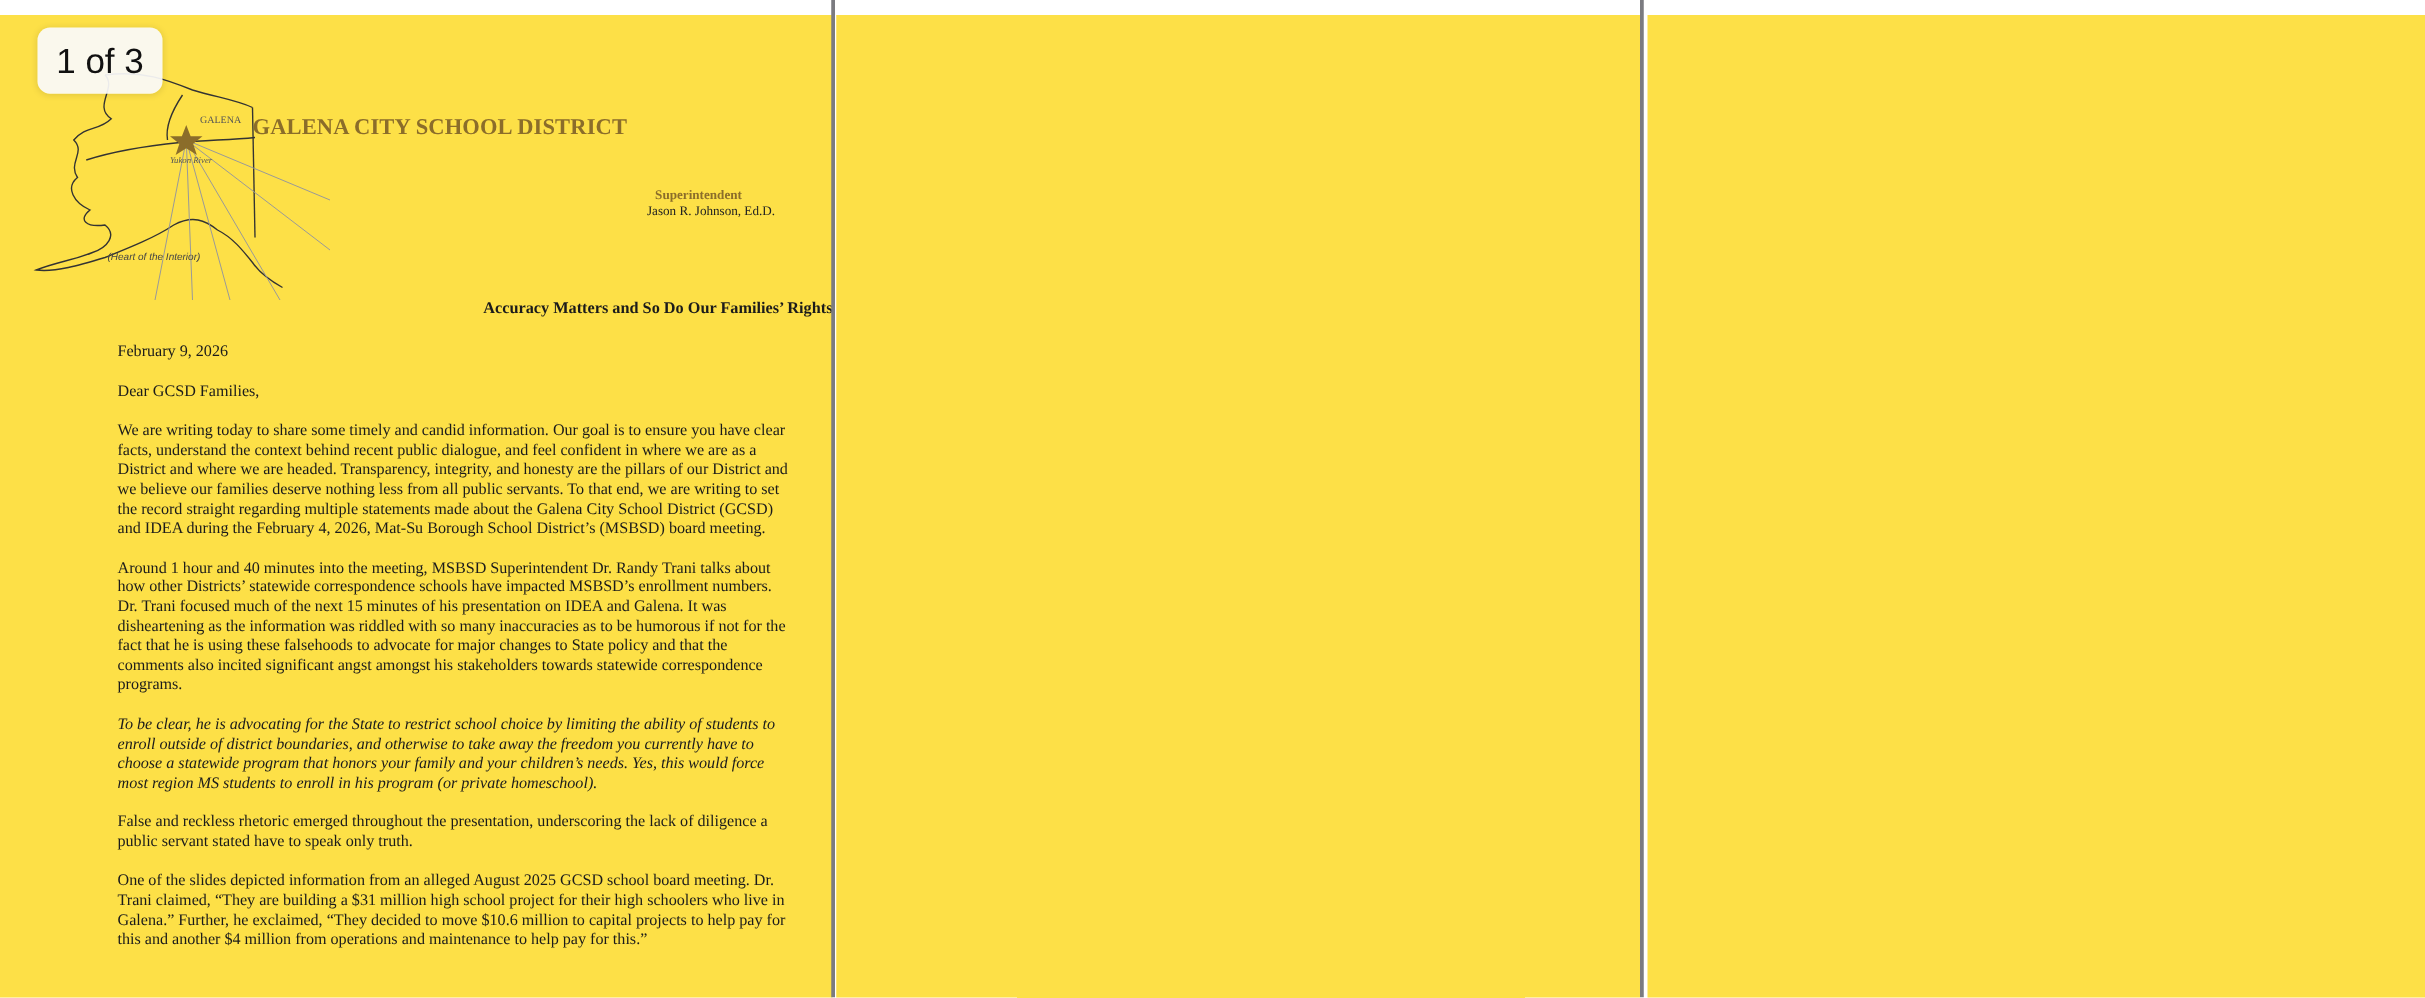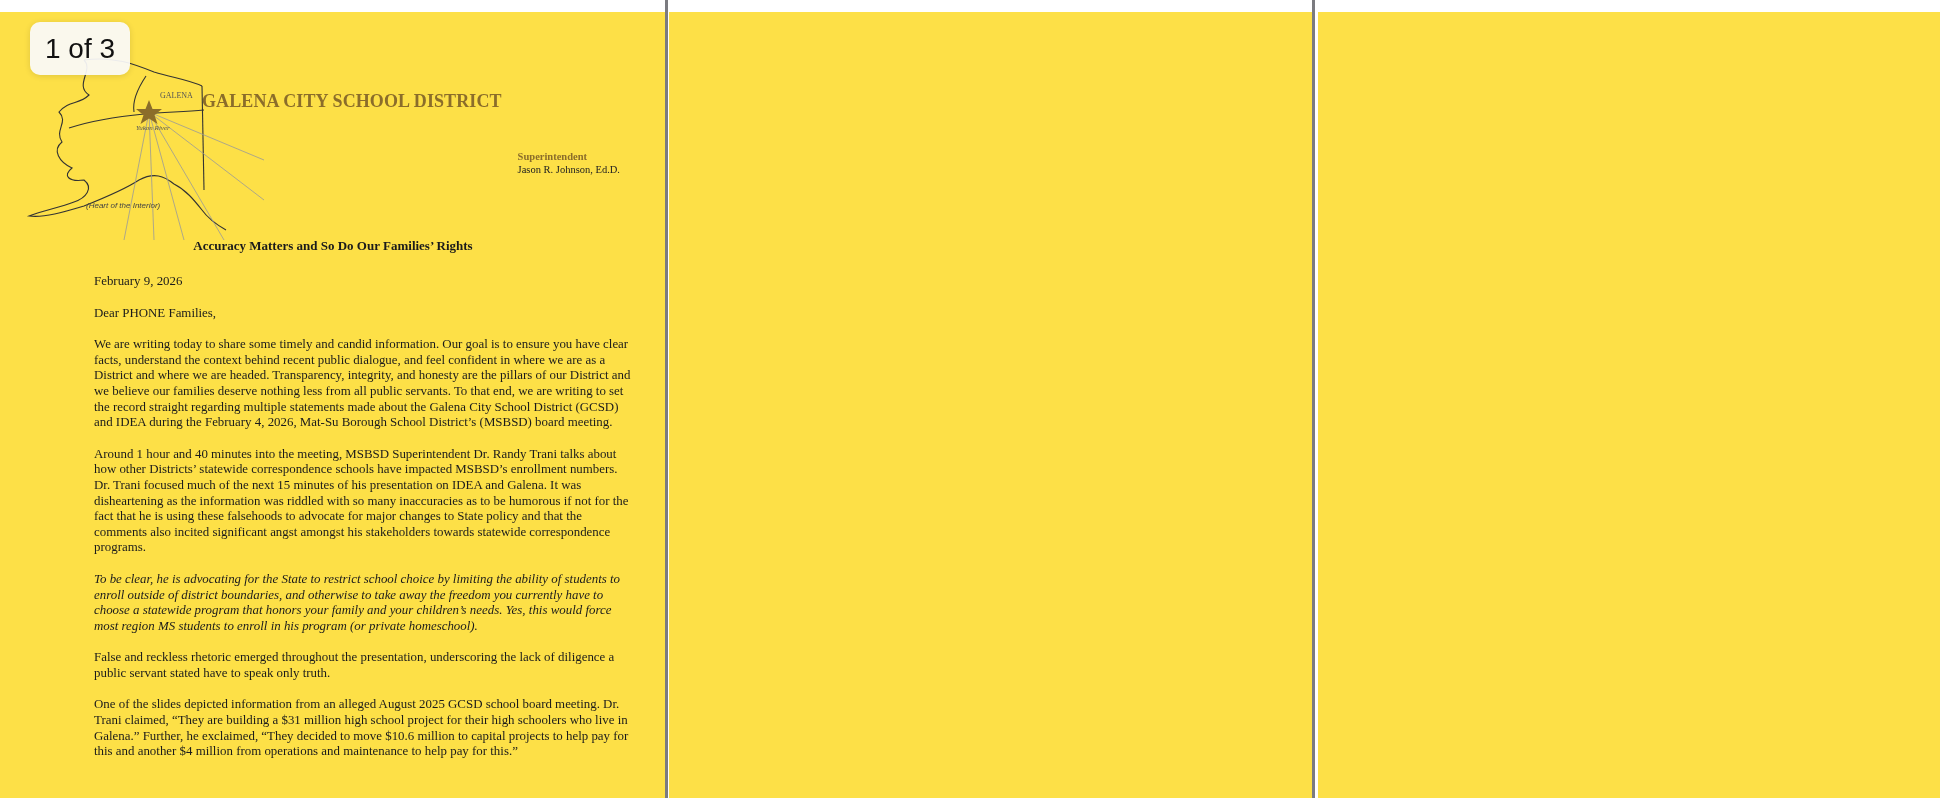--- a/index.html
+++ b/index.html
@@ -15,24 +15,24 @@
 
   .badge { position:absolute; left:30px; top:10px; width:100px; height:53px; border-radius:10px;
            background:rgba(250,250,250,0.93); box-shadow:0 1px 6px rgba(0,0,0,0.12);
            font-family:"Liberation Sans", "DejaVu Sans", sans-serif; font-size:28px; color:#111;
            display:flex; align-items:center; justify-content:center; z-index:5; }
 
   .map { position:absolute; left:14px; top:38px; width:250px; height:190px; }
   .lh-title { position:absolute; left:202px; top:79px; font-size:18px; font-weight:bold; color:#8b6d2a; letter-spacing:0.1px; white-space:nowrap; }
   .lh-addr { position:absolute; left:260px; top:104px; width:226px; text-align:center; font-size:9.5px; line-height:11px; color:#222; }
   .lh-sup { position:absolute; right:46px; top:138px; text-align:right; font-size:10.5px; line-height:13px; }
-  .lh-sup .role { color:#8b6d2a; font-weight:bold; text-align:left; padding-right:20px; }
+  .lh-sup .role { color:#8b6d2a; font-weight:bold; text-align:center; padding-right:20px; }
   .lh-sup .name { color:#222; }
 
-  .doc-title { position:absolute; left:0; width:666px; top:226px; text-align:center; font-weight:bold; font-size:13px; }
+  .doc-title { position:absolute; left:0; width:666px; top:226px; text-align:right; font-weight:bold; font-size:13px; }
 
   .body-text { position:absolute; font-size:12.9px; line-height:15.6px; }
   .body-text p { margin:0 0 16px 0; }
   .body-text p.it { font-style:italic; }
   #p1body { left:94px; top:262px; width:540px; }
   #p2body { left:722px; top:31px; width:550px; }
 
   .links { list-style:none; margin:0 0 12px 0; padding:0; }
   .links li { position:relative; padding-left:42px; margin-bottom:11px; }
   .links li::before { content:"•"; position:absolute; left:20px; top:0; }
@@ -76,21 +76,21 @@
   <div class="lh-title">GALENA CITY SCHOOL DISTRICT</div>
   <div class="lh-sup">
     <div class="role">Superintendent</div>
     <div class="name">Jason R. Johnson, Ed.D.</div>
   </div>
 
   <div class="doc-title">Accuracy Matters and So Do Our Families’ Rights</div>
 
   <div class="body-text" id="p1body">
     <p>February 9, 2026</p>
-    <p>Dear PHONE Families,</p>
+    <p>Dear GCSD Families,</p>
     <p>We are writing today to share some timely and candid information. Our goal is to ensure you have clear facts, understand the context behind recent public dialogue, and feel confident in where we are as a District and where we are headed. Transparency, integrity, and honesty are the pillars of our District and we believe our families deserve nothing less from all public servants. To that end, we are writing to set the record straight regarding multiple statements made about the Galena City School District (GCSD) and IDEA during the February 4, 2026, Mat-Su Borough School District’s (MSBSD) board meeting.</p>
     <p>Around 1 hour and 40 minutes into the meeting, MSBSD Superintendent Dr. Randy Trani talks about how other Districts’ statewide correspondence schools have impacted MSBSD’s enrollment numbers. Dr. Trani focused much of the next 15 minutes of his presentation on IDEA and Galena. It was disheartening as the information was riddled with so many inaccuracies as to be humorous if not for the fact that he is using these falsehoods to advocate for major changes to State policy and that the comments also incited significant angst amongst his stakeholders towards statewide correspondence programs.</p>
     <p class="it">To be clear, he is advocating for the State to restrict school choice by limiting the ability of students to enroll outside of district boundaries, and otherwise to take away the freedom you currently have to choose a statewide program that honors your family and your children’s needs. Yes, this would force most region MS students to enroll in his program (or private homeschool).</p>
     <p>False and reckless rhetoric emerged throughout the presentation, underscoring the lack of diligence a public servant stated have to speak only truth.</p>
     <p>One of the slides depicted information from an alleged August 2025 GCSD school board meeting. Dr. Trani claimed, “They are building a $31 million high school project for their high schoolers who live in Galena.” Further, he exclaimed, “They decided to move $10.6 million to capital projects to help pay for this and another $4 million from operations and maintenance to help pay for this.”</p>
   </div>
 </div>
 <div class="divider" id="div1"></div>
 
 <div class="page" id="page2">

